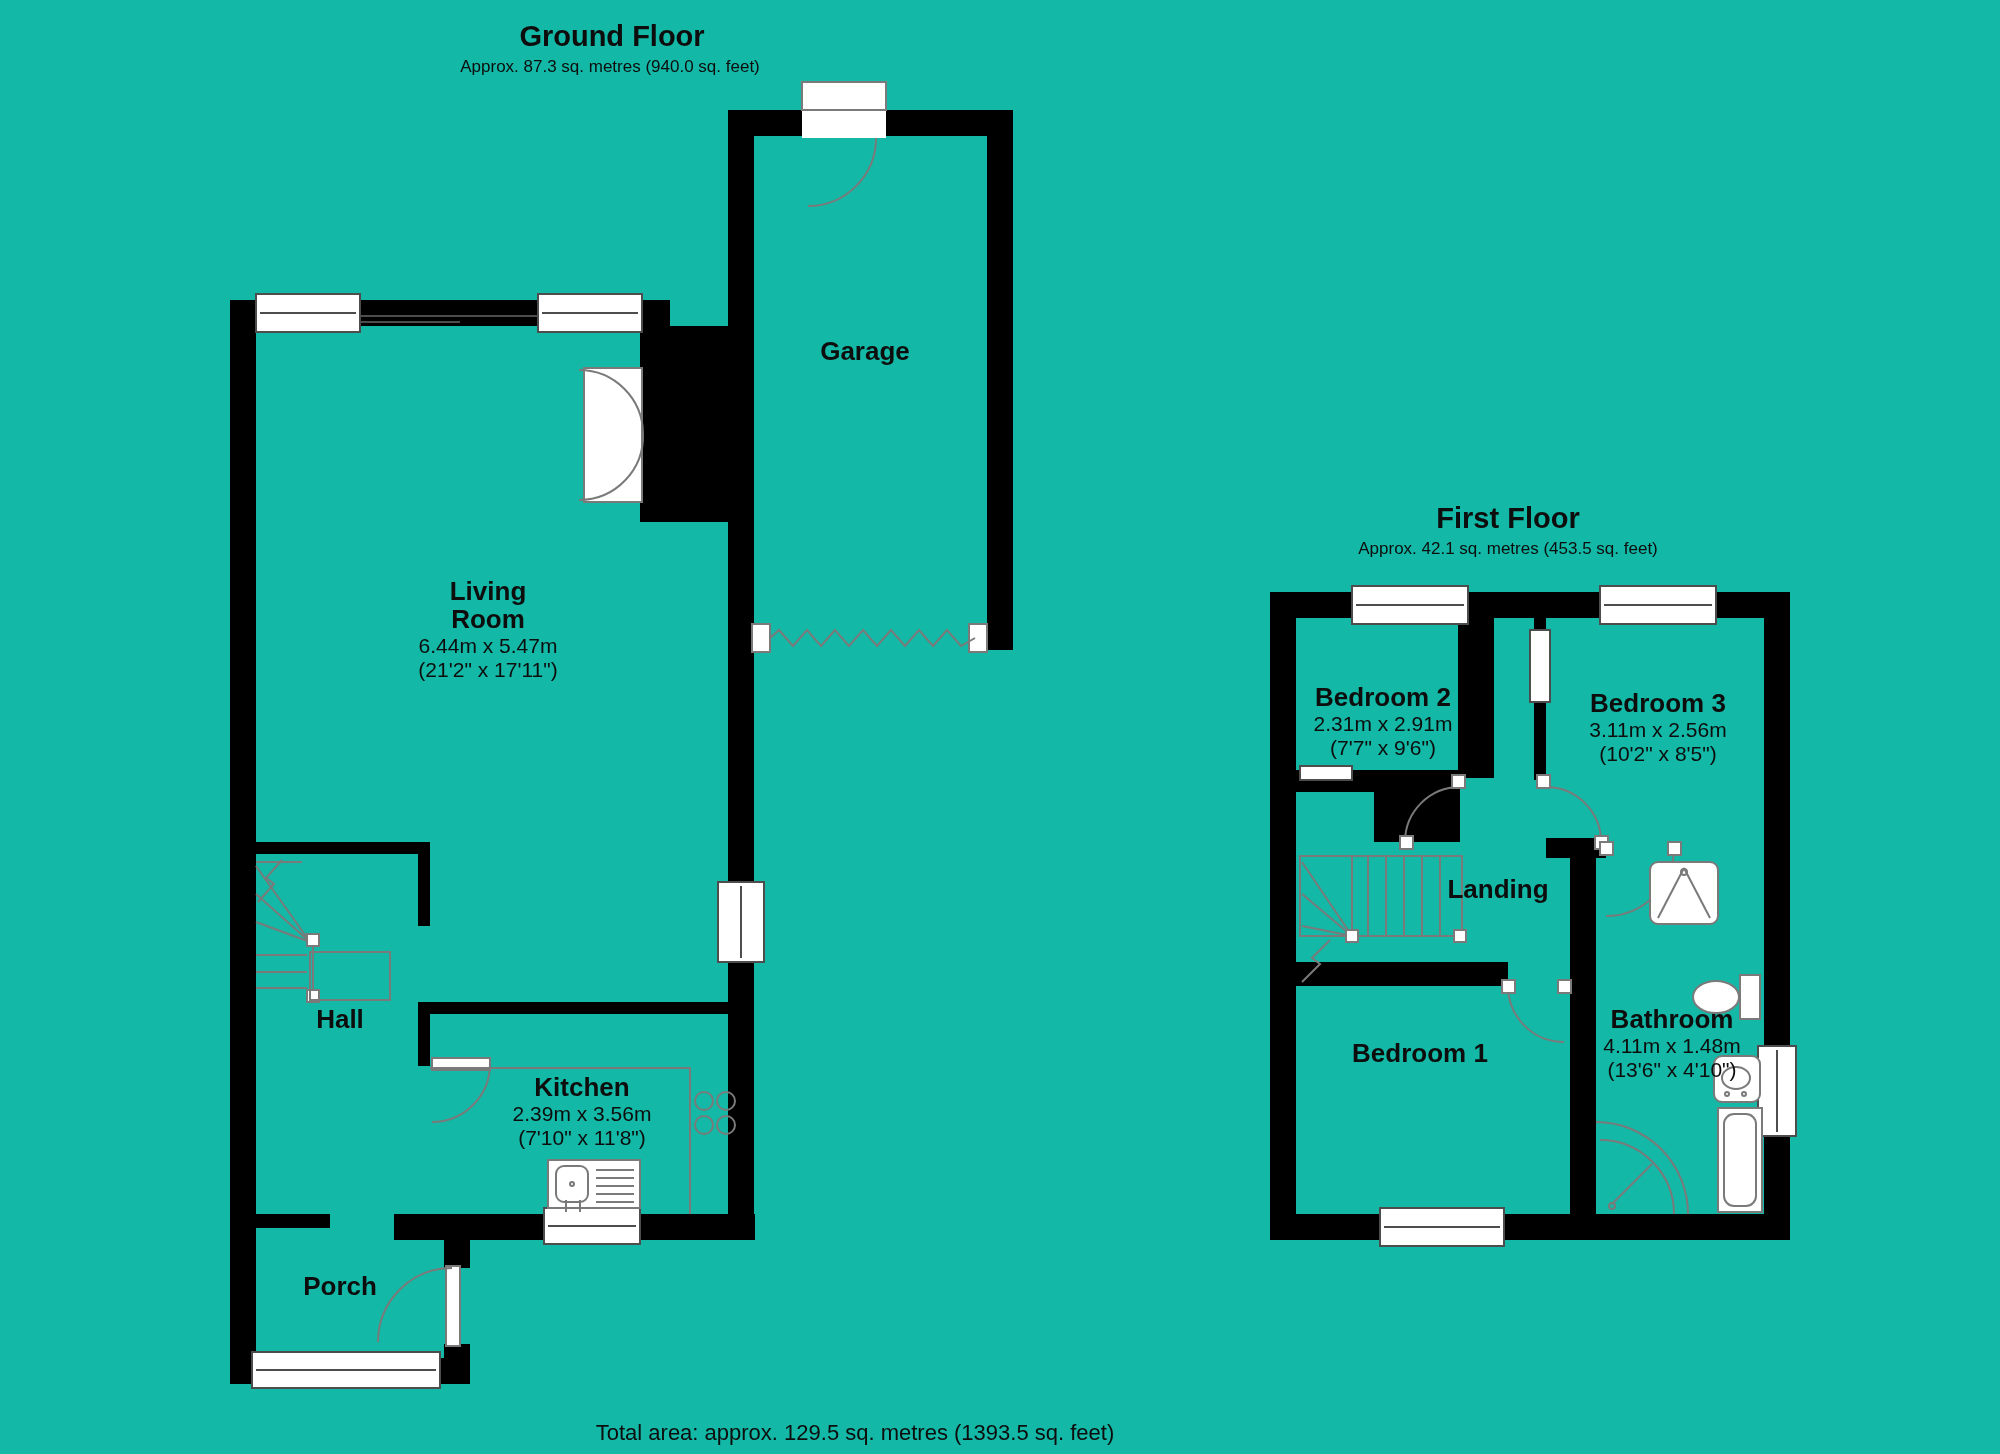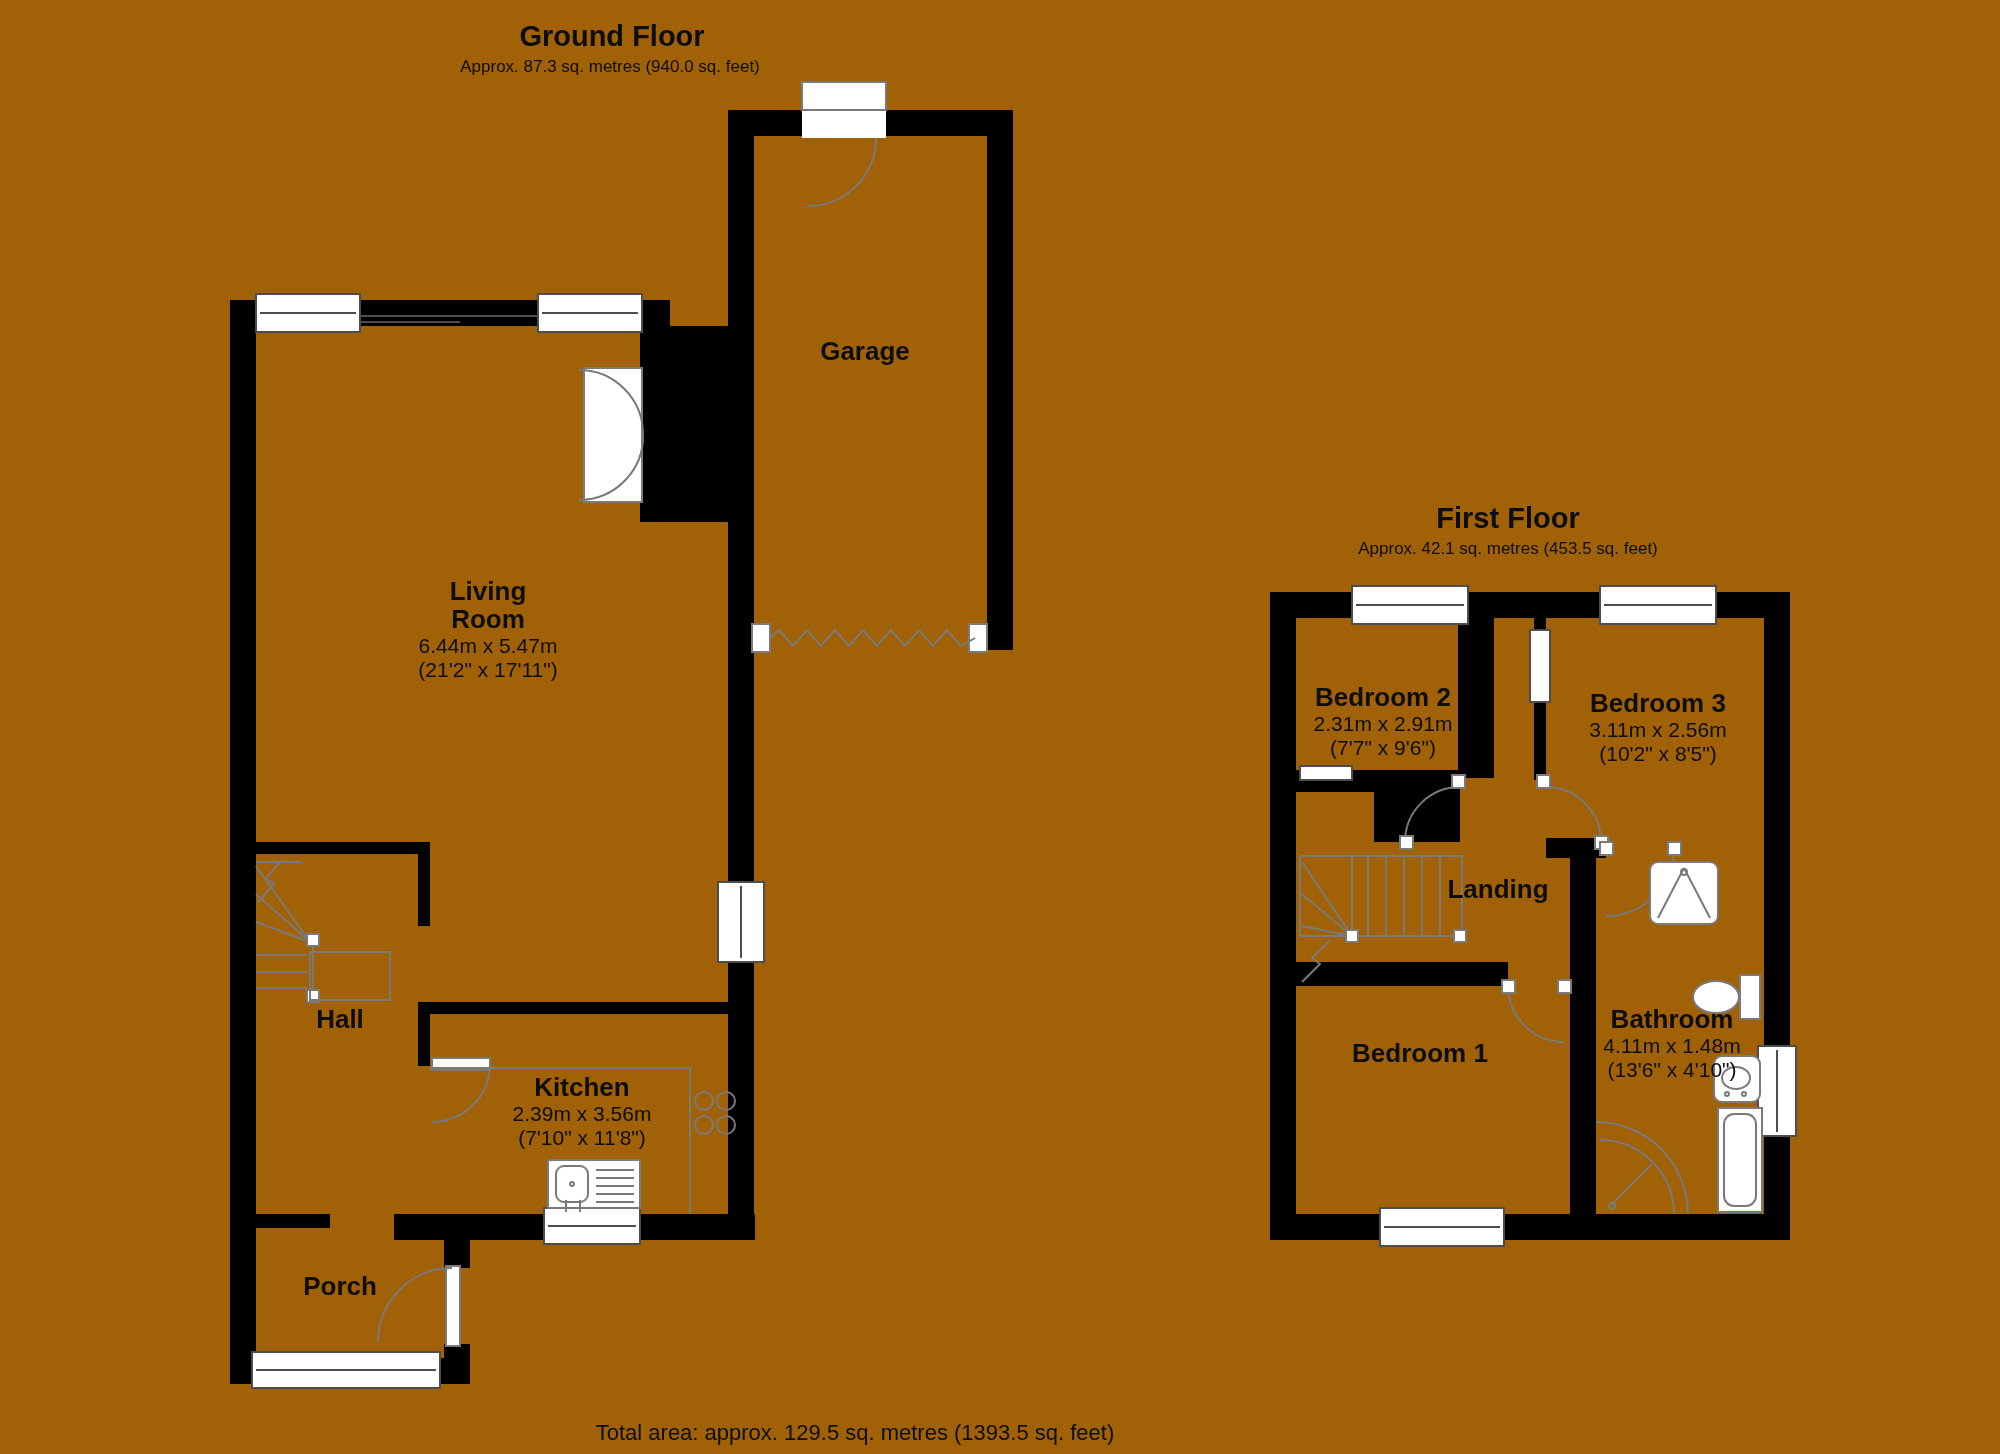--- a/index.html
+++ b/index.html
@@ -1,16 +1,16 @@
 <!DOCTYPE html>
 <html><head>
 <meta charset="utf-8">
 <style>
   html,body{margin:0;padding:0;background:#ffffff;}
-  #canvas{width:2000px;height:1454px;position:relative;background:#a16207;}
+  #canvas{width:2000px;height:1454px;position:relative;background:#14b8a6;}
   svg{display:block;}
   svg text{font-family:"Liberation Sans", sans-serif;fill:#0d0d0d;}
   .t-title{font-size:29px;font-weight:bold;text-anchor:middle;}
   .t-sub{font-size:17px;text-anchor:middle;}
   .t-room{font-size:26px;font-weight:bold;text-anchor:middle;}
   .t-dim{font-size:21px;text-anchor:middle;}
   .t-foot{font-size:22px;text-anchor:middle;}
   .wall{fill:#000000;stroke:none;}
   .gap{fill:#ffffff;stroke:none;}
   .win{fill:#ffffff;stroke:#4d4d4d;stroke-width:2;}

